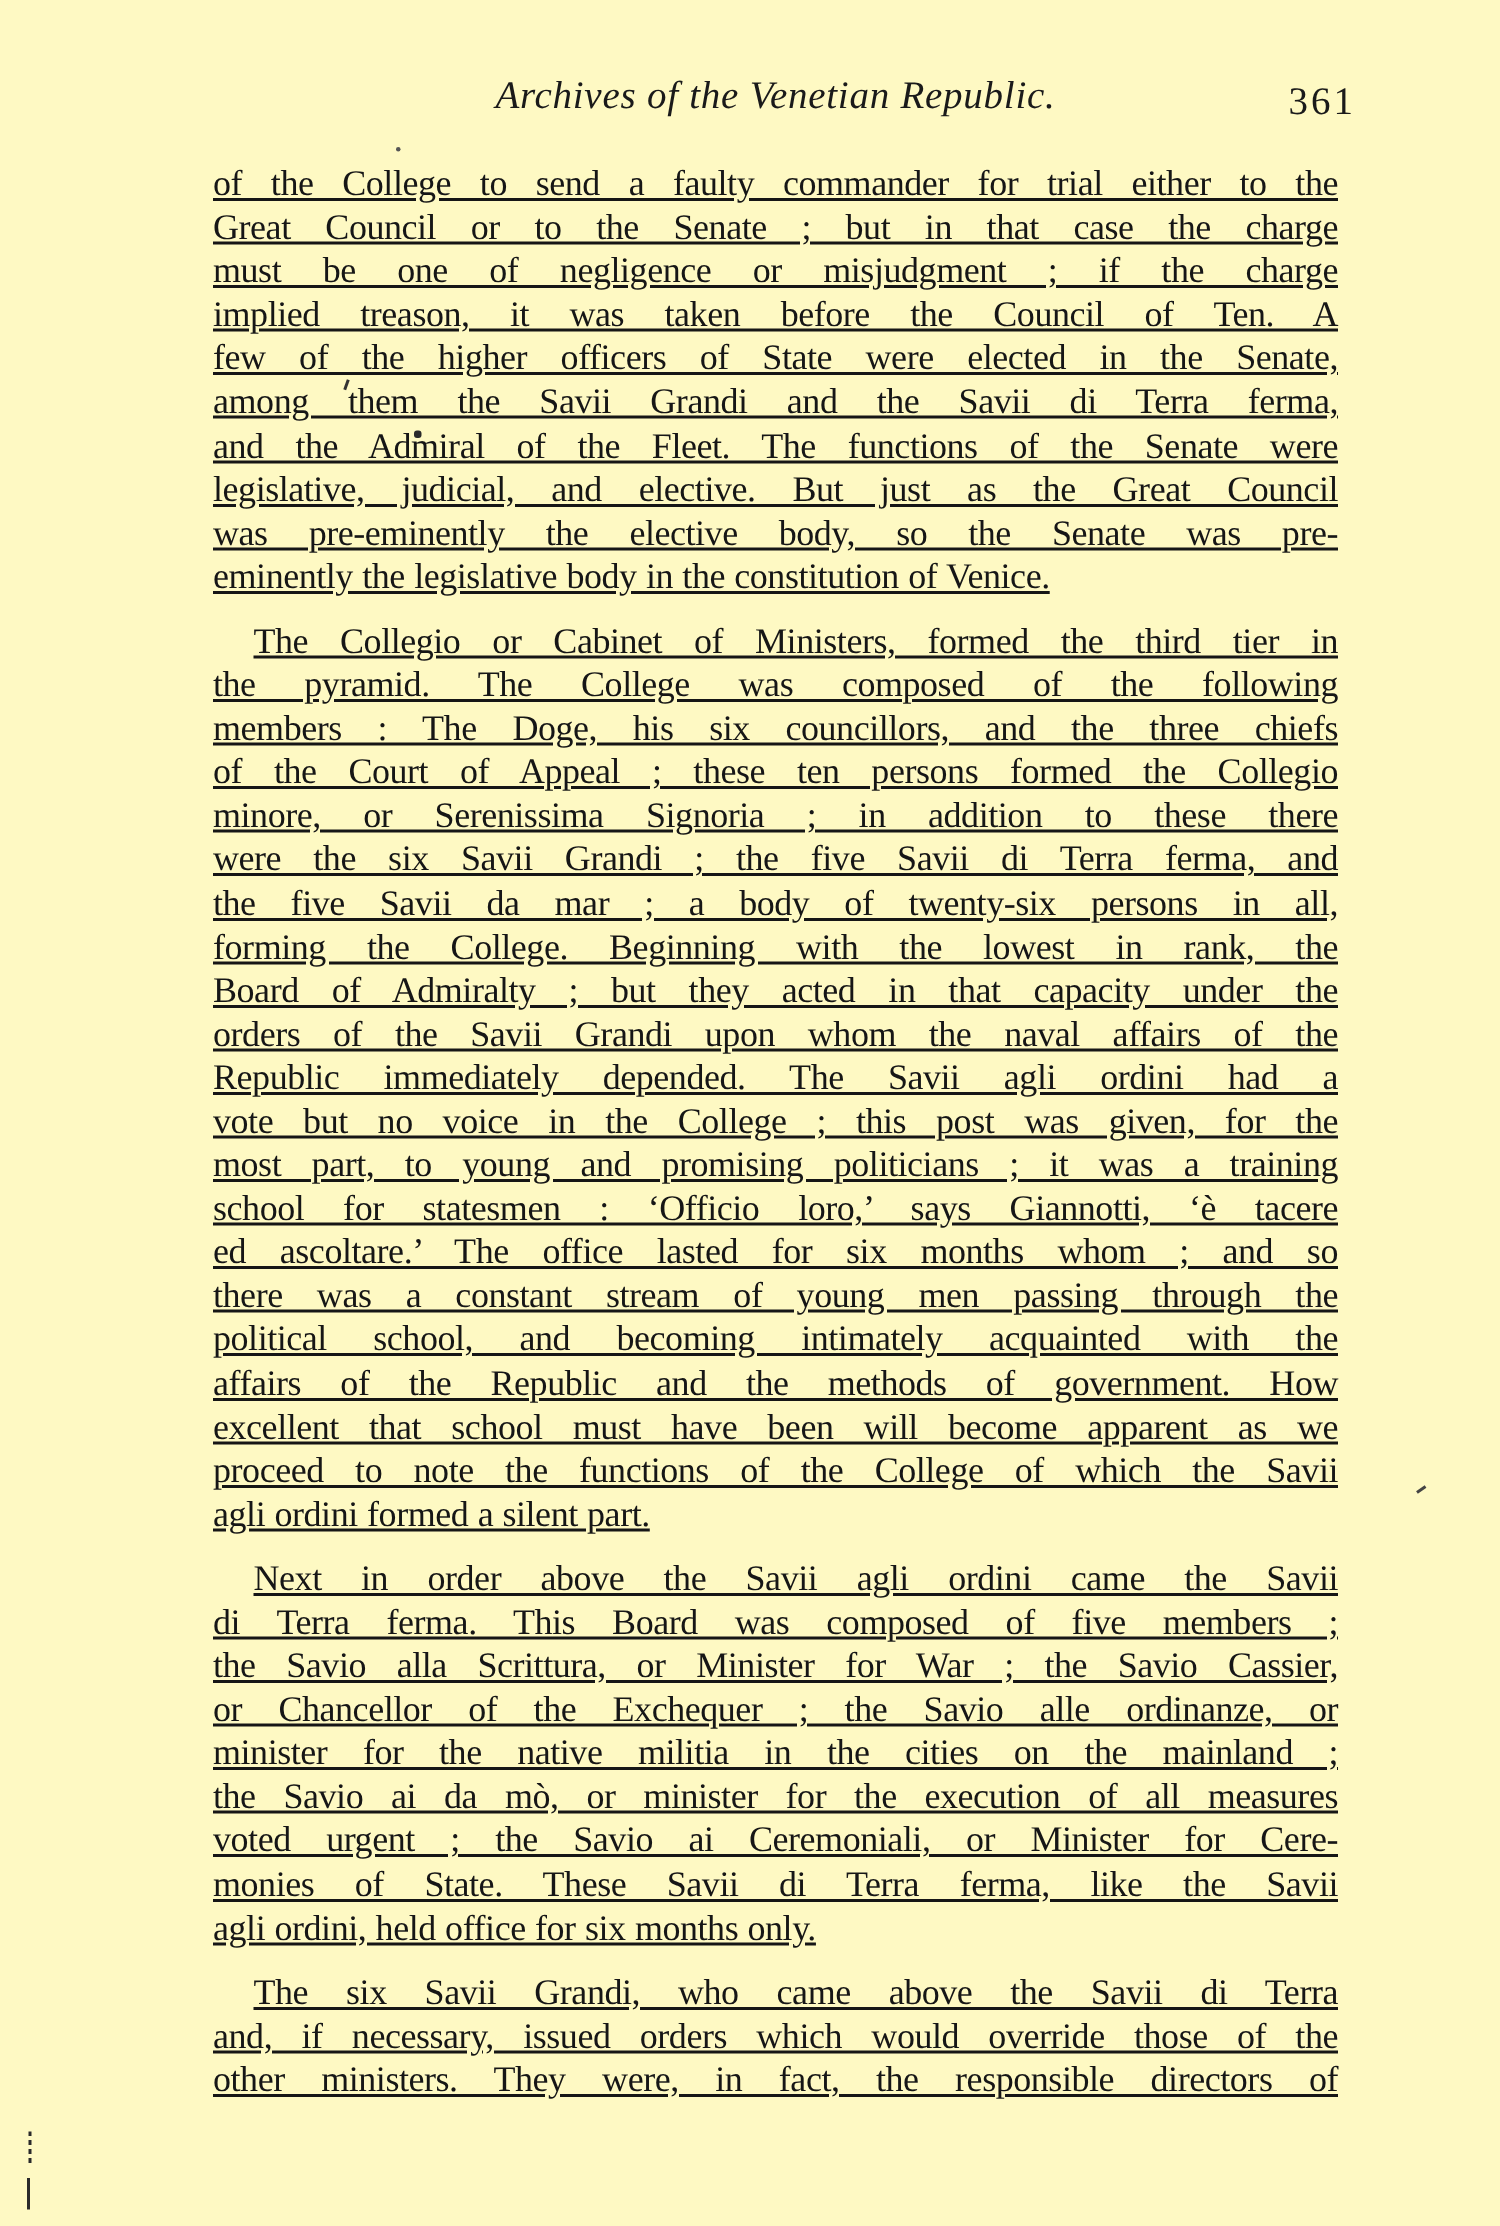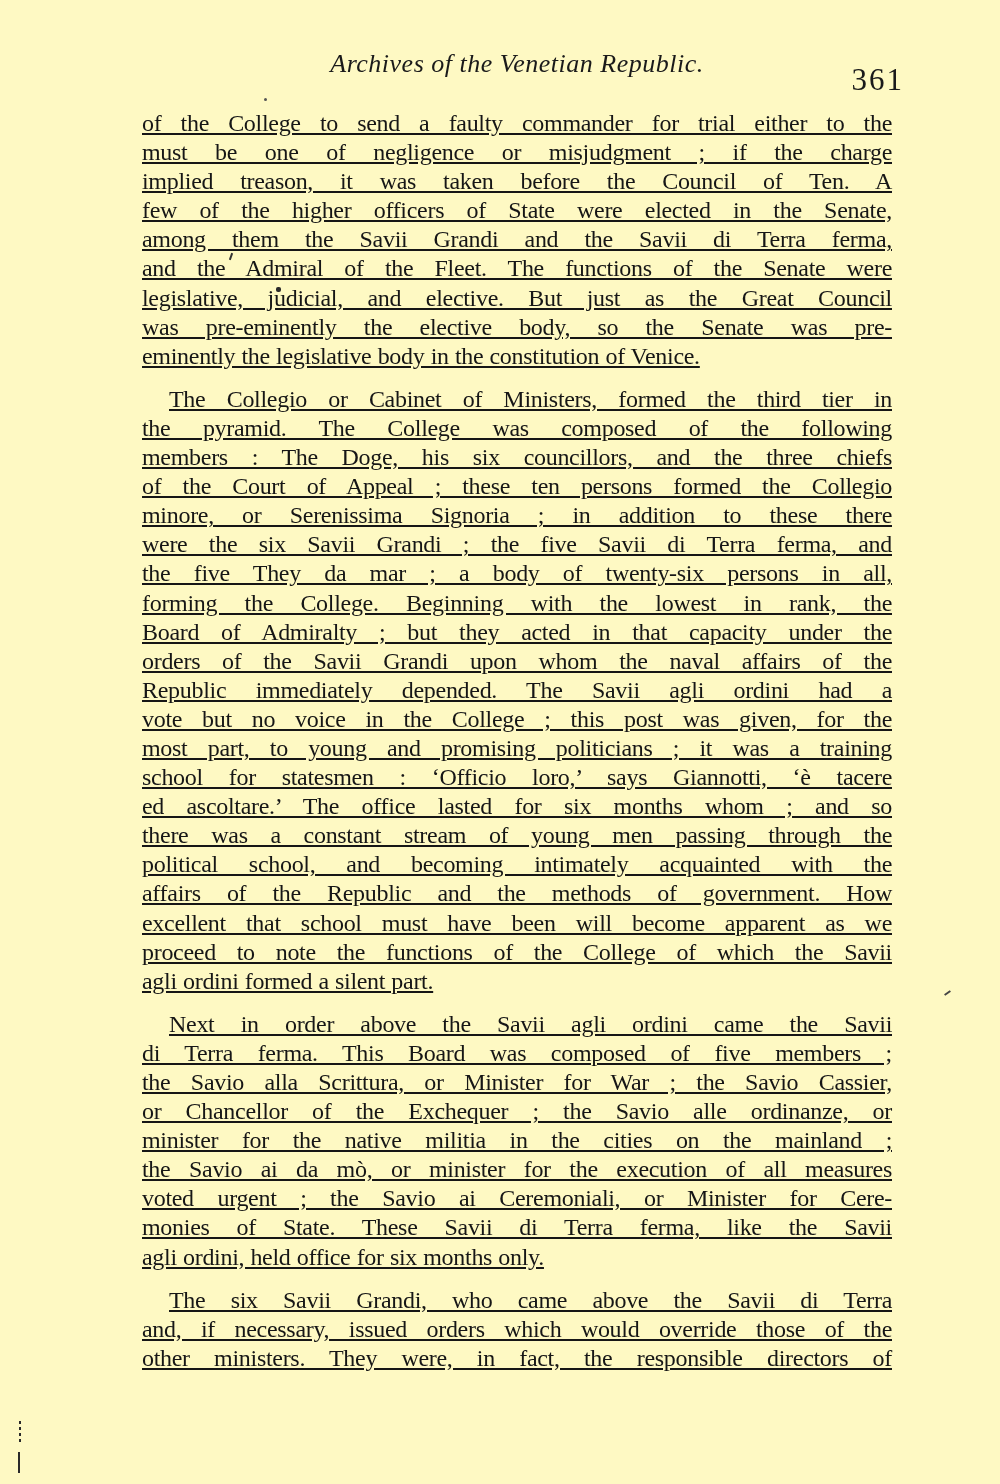--- a/index.html
+++ b/index.html
@@ -30,22 +30,22 @@
     text-align: center;
     font-style: italic;
     font-size: 26px;
     line-height: 36px;
     letter-spacing: 0.5px;
     color: #1a1a1a;
   }
   .page-number {
     position: absolute;
     right: 2px;
-    top: 16px;
-    font-size: 31px;
+    top: 4px;
+    font-size: 26px;
     line-height: 36px;
     letter-spacing: 2px;
     color: #1a1a1a;
   }
   .page-body {
     margin-top: 27px;
     font-size: 24px;
     line-height: 29.1px;
     letter-spacing: -0.3px;
     word-spacing: 0.5px;
@@ -88,38 +88,39 @@
 
     <div class="running-header">
       <div class="running-title">Archives of the Venetian Republic.</div>
       <div class="page-number">361</div>
     </div>
 
     <div class="page-body">
 
       <p>
         <span class="ln" style="display:block">of the College to send a faulty commander for trial either to the</span>
+        <span class="ln" style="display:block">Great Council or to the Senate ;  but in that case the charge</span>
         <span class="ln" style="display:block">must be one of negligence or misjudgment ;  if the charge</span>
         <span class="ln" style="display:block">implied treason, it was taken before the Council of Ten.  A</span>
         <span class="ln" style="display:block">few of the higher officers of State were elected in the Senate,</span>
         <span class="ln" style="display:block">among them the Savii Grandi and the Savii di Terra ferma,</span>
         <span class="ln" style="display:block">and the Admiral of the Fleet.  The functions of the Senate were</span>
         <span class="ln" style="display:block">legislative, judicial, and elective.  But just as the Great Council</span>
         <span class="ln" style="display:block">was pre-eminently the elective body, so the Senate was pre-</span>
         <span class="ln fin" style="display:block">eminently the legislative body in the constitution of Venice.</span>
       </p>
 
       <p>
         <span class="ln ind" style="display:block">The Collegio or Cabinet of Ministers, formed the third tier in</span>
         <span class="ln" style="display:block">the pyramid.  The College was composed of the following</span>
         <span class="ln" style="display:block">members :  The Doge, his six councillors, and the three chiefs</span>
         <span class="ln" style="display:block">of the Court of Appeal ;  these ten persons formed the Collegio</span>
         <span class="ln" style="display:block">minore, or Serenissima Signoria ;  in addition to these there</span>
         <span class="ln" style="display:block">were the six Savii Grandi ;  the five Savii di Terra ferma, and</span>
-        <span class="ln" style="display:block">the five They da mar ;  a body of twenty-six persons in all,</span>
+        <span class="ln" style="display:block">the five Savii da mar ;  a body of twenty-six persons in all,</span>
         <span class="ln" style="display:block">forming the College.  Beginning with the lowest in rank, the</span>
         <span class="ln" style="display:block">Board of Admiralty ;  but they acted in that capacity under the</span>
         <span class="ln" style="display:block">orders of the Savii Grandi upon whom the naval affairs of the</span>
         <span class="ln" style="display:block">Republic immediately depended.  The Savii agli ordini had a</span>
         <span class="ln" style="display:block">vote but no voice in the College ;  this post was given, for the</span>
         <span class="ln" style="display:block">most part, to young and promising politicians ;  it was a training</span>
         <span class="ln" style="display:block">school for statesmen :  ‘Officio loro,’ says Giannotti, ‘è tacere</span>
         <span class="ln" style="display:block">ed ascoltare.’  The office lasted for six months whom ;  and so</span>
         <span class="ln" style="display:block">there was a constant stream of young men passing through the</span>
         <span class="ln" style="display:block">political school, and becoming intimately acquainted with the</span>

